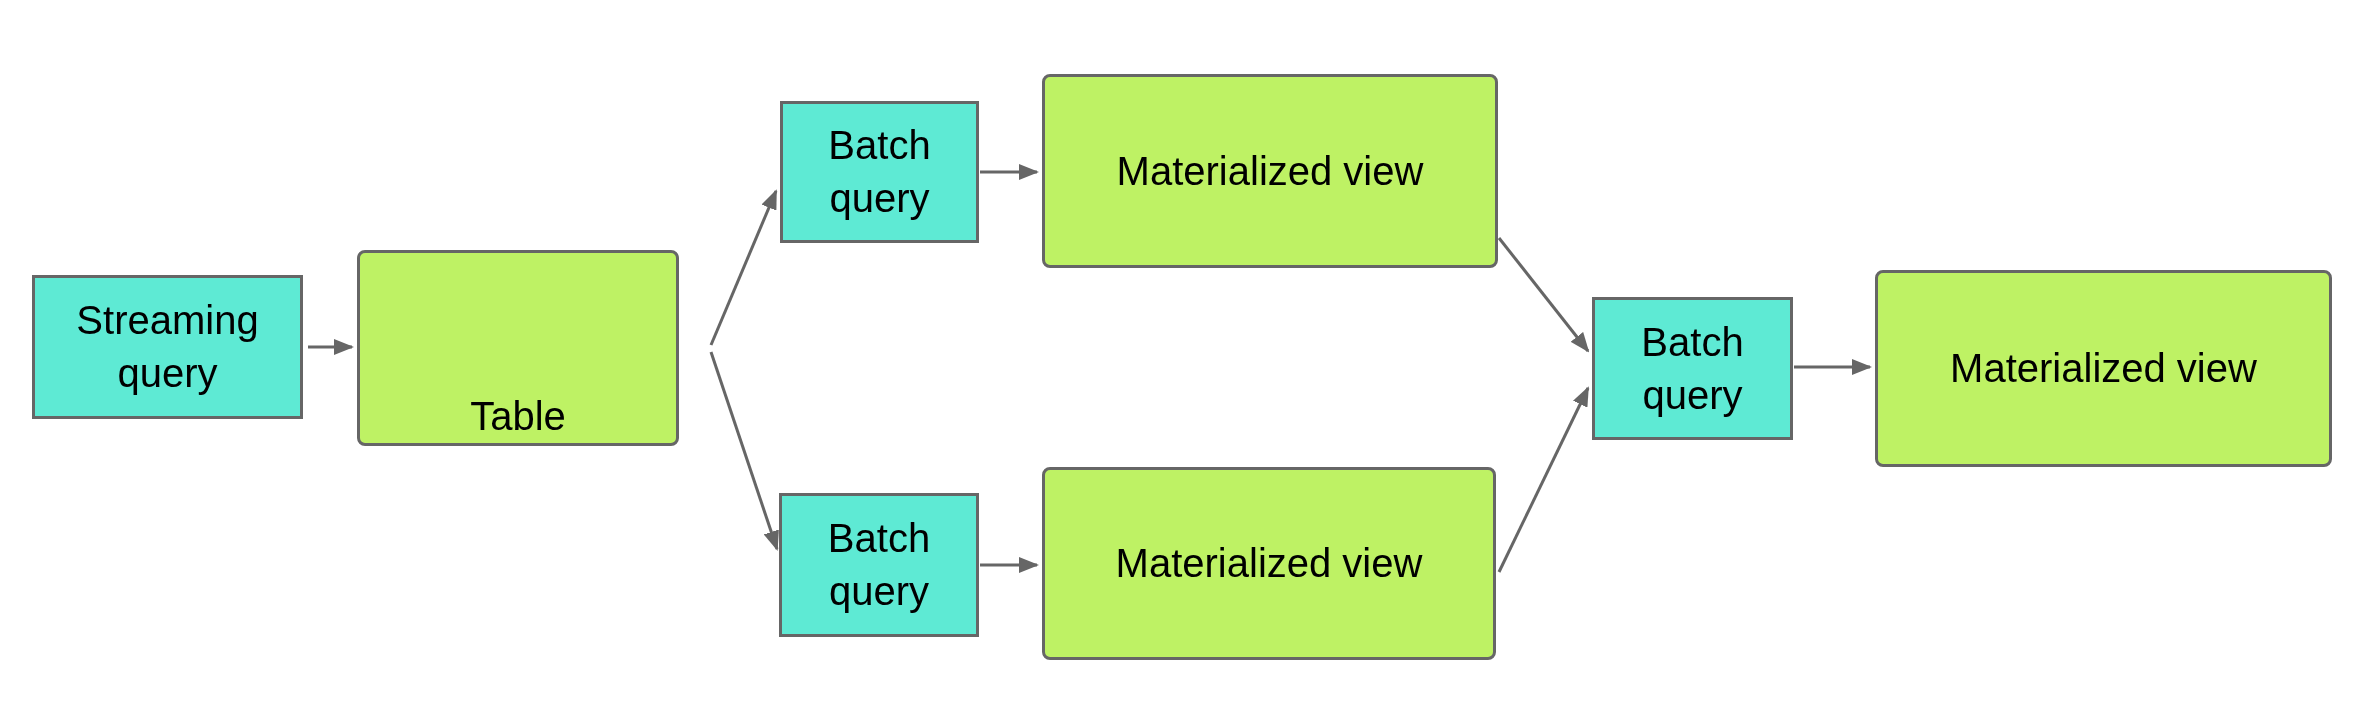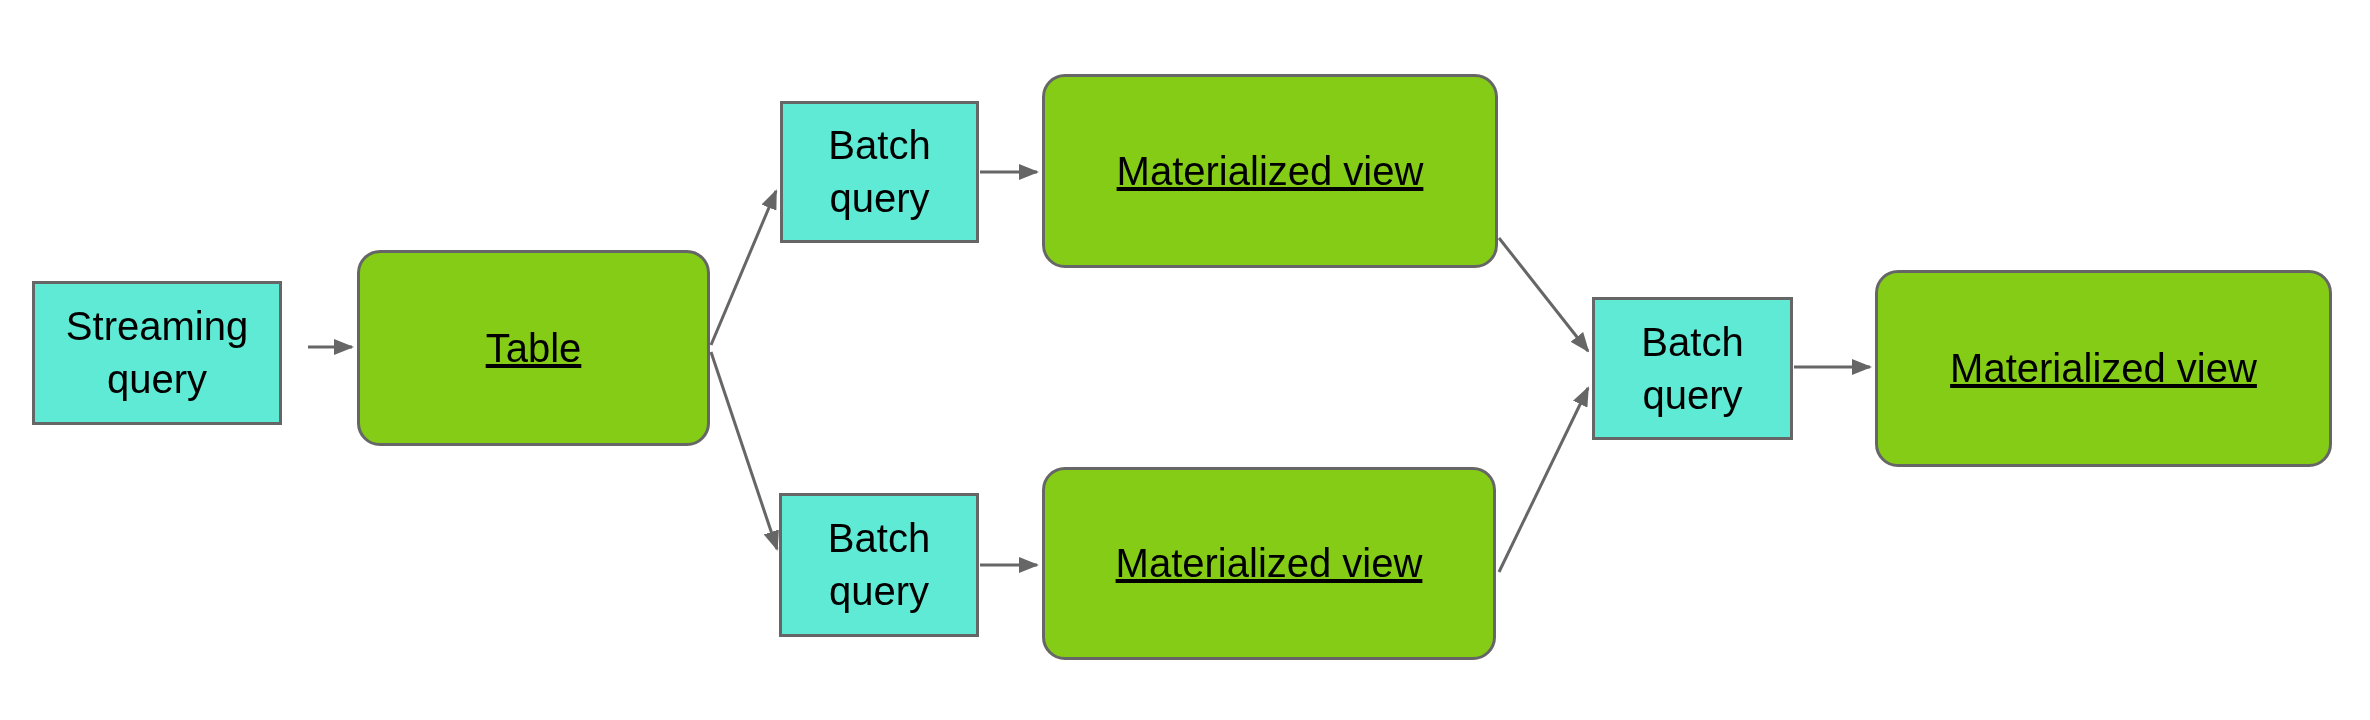--- a/index.html
+++ b/index.html
@@ -22,25 +22,25 @@
     align-items: center;
     justify-content: center;
     text-align: center;
     box-sizing: border-box;
     border: 3px solid #666666;
     color: #000000;
     font-size: 40px;
     line-height: 53px;
   }
   .node.query { background: #5eead4; }
-  .node.view  { background: #84cc16; border-radius: 23px; text-decoration: underline; }
+  .node.view  { background: #bef264; border-radius: 8px; }
 
   
-  .n-streaming  { left: 32px;   top: 281px; width: 250px; height: 144px; }
-  .n-table      { left: 357px;  top: 250px; width: 353px; height: 196px; }
+  .n-streaming  { left: 32px;   top: 275px; width: 271px; height: 144px; }
+  .n-table      { left: 357px;  top: 250px; width: 322px; height: 196px; align-items: flex-end; }
   .n-batch-top  { left: 780px;  top: 101px; width: 199px; height: 142px; }
   .n-mv-top     { left: 1042px; top: 74px;  width: 456px; height: 194px; }
   .n-batch-bot  { left: 779px;  top: 493px; width: 200px; height: 144px; }
   .n-mv-bot     { left: 1042px; top: 467px; width: 454px; height: 193px; }
   .n-batch-right{ left: 1592px; top: 297px; width: 201px; height: 143px; }
   .n-mv-right   { left: 1875px; top: 270px; width: 457px; height: 197px; }
 
   .node-label { display: block; padding: 0 10px; }
 </style>
 </head>

